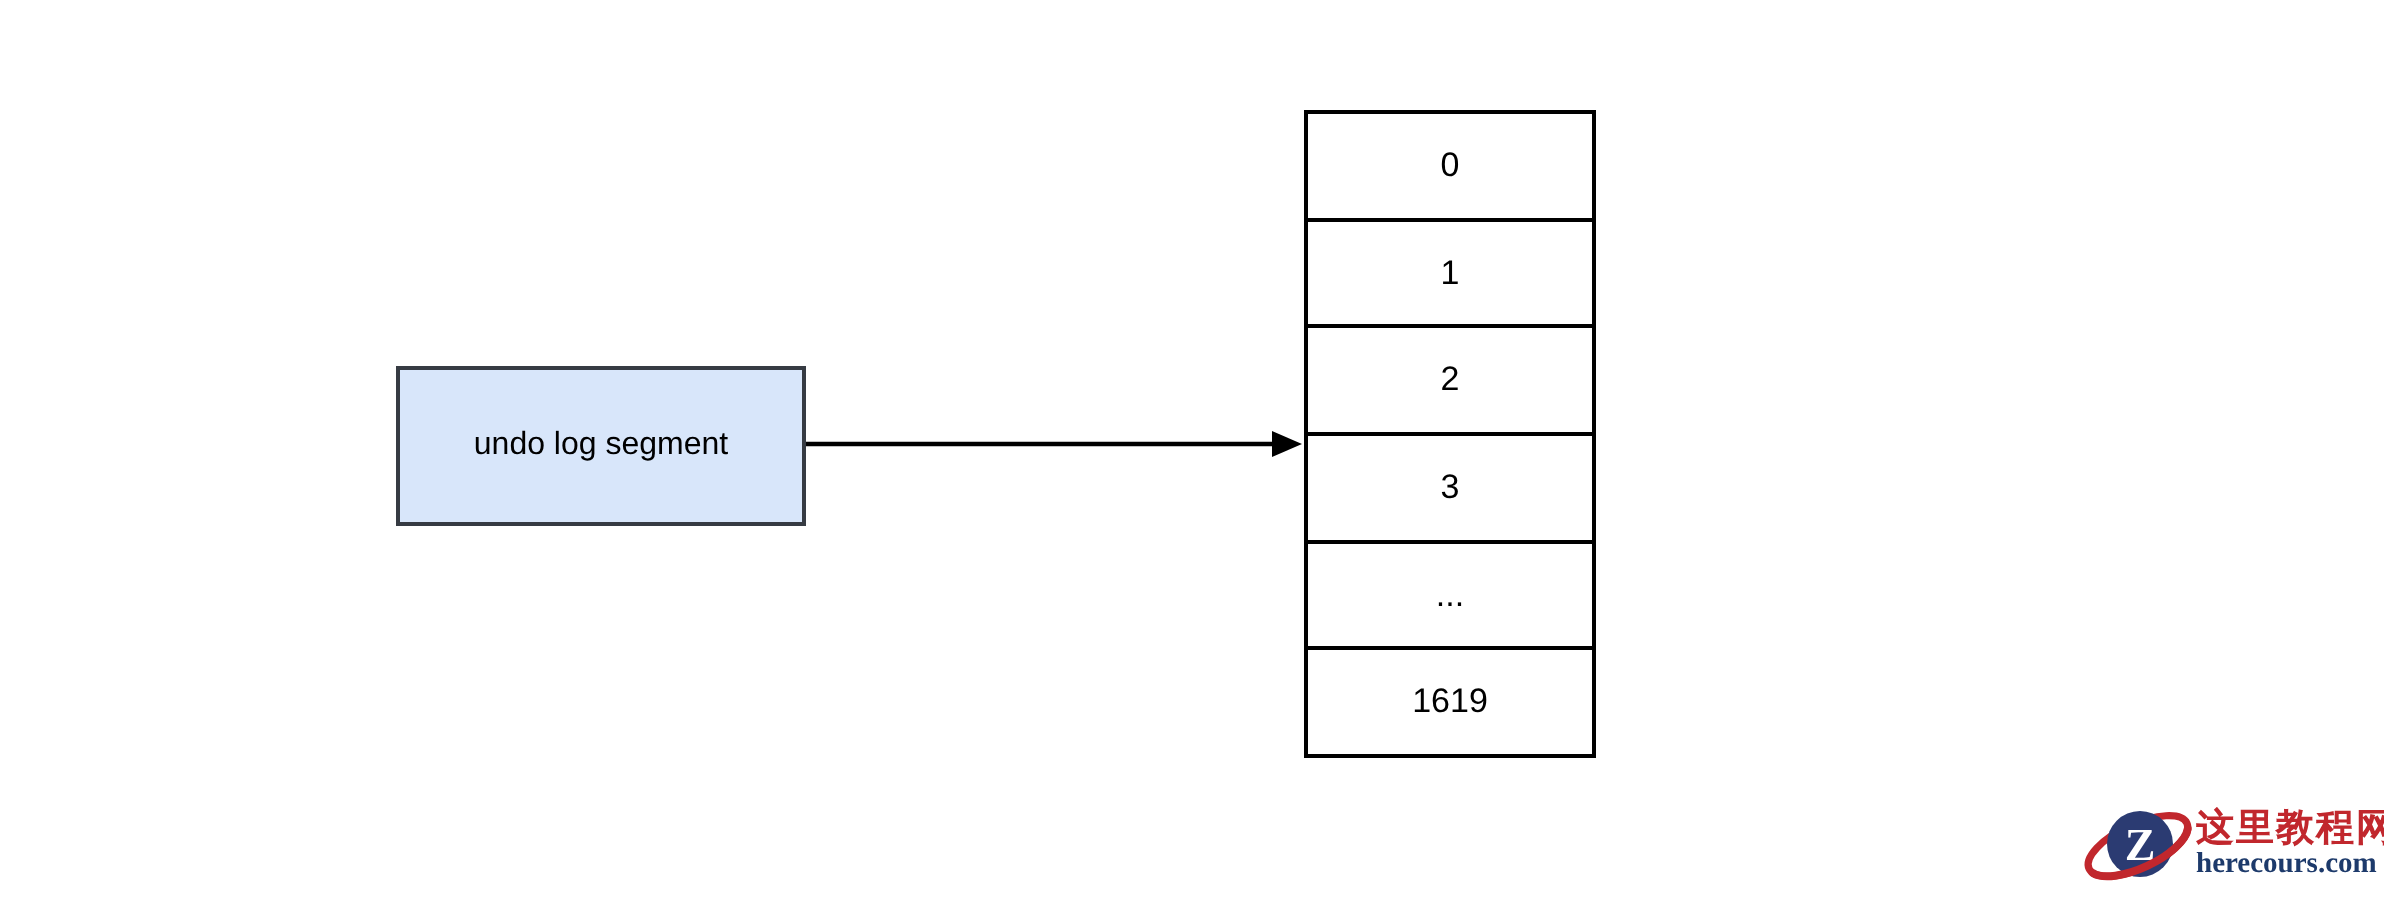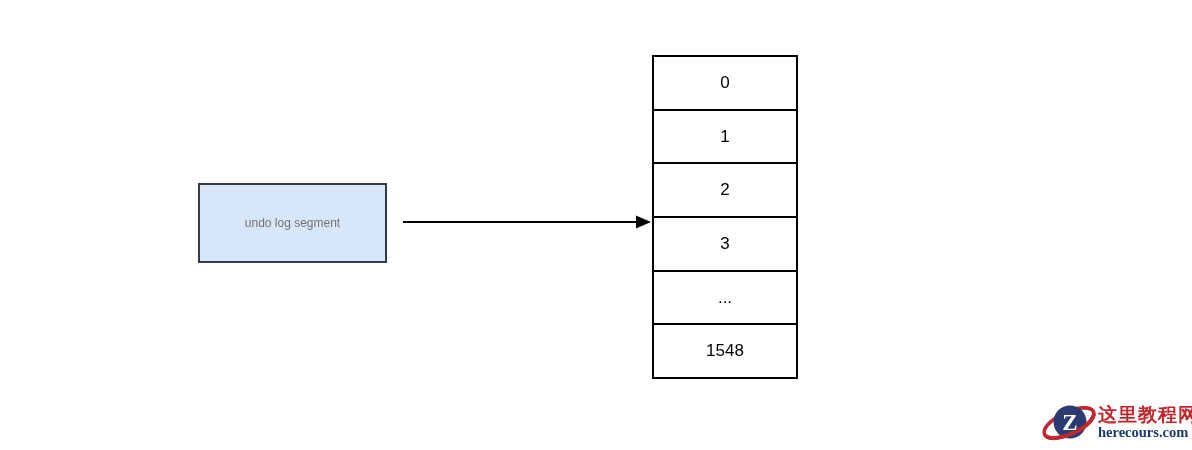--- a/index.html
+++ b/index.html
@@ -13,30 +13,30 @@
     width: 1192px;
     height: 450px;
     background: #ffffff;
     overflow: hidden;
   }
   
   .source-box {
     position: absolute;
     left: 198px;
     top: 183px;
-    width: 189px;
+    width: 205px;
     height: 80px;
     box-sizing: border-box;
     background: #d8e6fa;
     border: 2px solid #363b43;
     display: flex;
     align-items: center;
     justify-content: center;
-    font-size: 12px;
-    color: #737373;
+    font-size: 16px;
+    color: #000000;
   }
   
   .arrow-svg {
     position: absolute;
     left: 402px;
     top: 212px;
   }
   
   .stack {
     position: absolute;
@@ -122,21 +122,21 @@
     <div class="cell">
       <span>2</span>
     </div>
     <div class="cell">
       <span>3</span>
     </div>
     <div class="cell">
       <span>...</span>
     </div>
     <div class="cell">
-      <span>1548</span>
+      <span>1619</span>
     </div>
   </div>
 
   <div class="watermark">
     <svg class="wm-logo" viewBox="0 0 58 50" aria-hidden="true">
 
       <g transform="rotate(-25 29 25)">
         <ellipse cx="29" cy="25" rx="27" ry="11" fill="none" stroke="#c1272d" stroke-width="3.6"></ellipse>
       </g>
 

